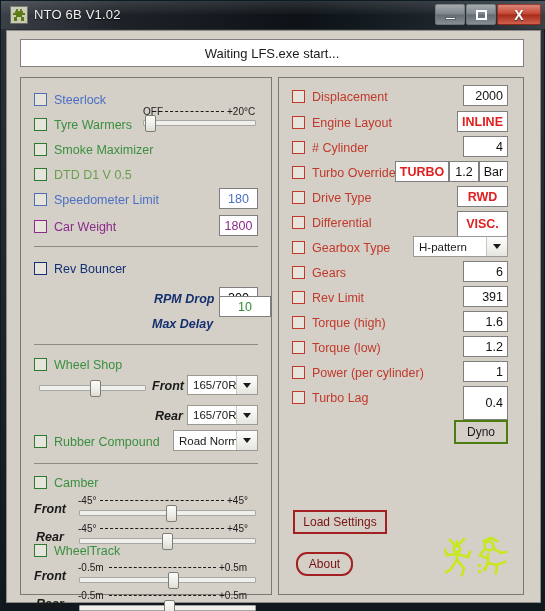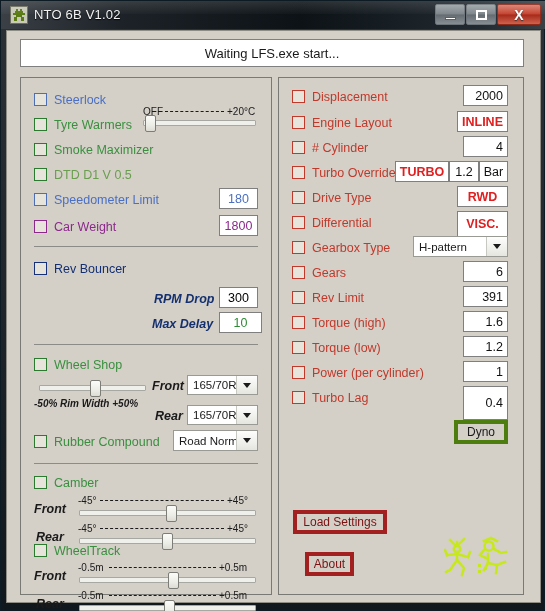--- a/index.html
+++ b/index.html
@@ -153,21 +153,21 @@
     background:linear-gradient(to bottom,#fbfbf9 0%,#ededE7 60%,#dcdcd4 100%);
     border:1px solid #7d7d77;border-radius:2px;
   }
   .dashline{
     position:absolute;height:0;border-top:1px dashed #1a1a1a;
   }
 
   
   .btn{
     position:absolute;box-sizing:border-box;
-    background:#d4d0c8;border:4px solid #4d7c0f;
+    background:#d4d0c8;border:2px solid #4d7c0f;
     display:flex;align-items:center;justify-content:center;
     font-size:12px;color:#1a1a1a;
   }
   .btn.redb{border-color:#a32020;color:#7a1212;}
 
   .logo{position:absolute;}
 </style>
 </head>
 <body>
 
@@ -236,32 +236,31 @@
 
       <span class="sep" style="left:13px;top:168px;width:224px;"></span>
 
       <span class="cb darkblue" style="left:13px;top:184px;"></span>
       <span class="lbl darkblue" style="left:33px;top:184px;">Rev Bouncer</span>
 
       <span class="lbl ital" style="left:133px;top:214px;">RPM Drop</span>
       <span class="tb c red" style="left:198px;top:209px;width:39px;height:21px;">300</span>
 
       <span class="lbl ital" style="left:131px;top:239px;">Max Delay</span>
-      <span class="tb c green" style="left:198px;top:234px;width:43px;height:21px;">10</span>
+      <span class="tb c green" style="left:198px;top:218px;width:52px;height:21px;">10</span>
 
       <span class="sep" style="left:13px;top:266px;width:224px;"></span>
 
       <span class="cb green" style="left:13px;top:280px;"></span>
       <span class="lbl green" style="left:33px;top:280px;">Wheel Shop</span>
 
       <div class="slider" style="left:18px;top:303px;width:107px;">
         <div class="strack"></div>
         <div class="sthumb" style="left:48%;"></div>
       </div>
-      <span class="lbl tiny itblack" style="left:13px;top:319px;">-50% Rim Width +50%</span>
 
       <span class="lbl itblack" style="left:131px;top:301px;font-size:12.5px;">Front</span>
       <div class="combo" style="left:166px;top:297px;width:71px;height:20px;">
         <span class="ctext">165/70R10</span>
         <span class="carrow">
             <i></i>
           </span>
       </div>
 
       <span class="lbl itblack" style="left:134px;top:331px;font-size:12.5px;">Rear</span>
@@ -384,21 +383,21 @@
       <span class="tb r black" style="left:184px;top:283px;width:45px;height:21px;">1</span>
 
       <span class="cb red" style="left:13px;top:313px;"></span>
       <span class="lbl red" style="left:33px;top:313px;">Turbo Lag</span>
       <span class="tb r black" style="left:184px;top:308px;width:45px;height:34px;">0.4</span>
 
       <div class="btn" style="left:175px;top:342px;width:54px;height:24px;">Dyno</div>
 
       <div class="btn redb" style="left:14px;top:432px;width:94px;height:24px;">Load Settings</div>
 
-      <div class="btn redb" style="left:26px;top:474px;width:49px;height:24px;">About</div>
+      <div class="btn redb" style="left:17px;top:474px;width:57px;height:24px;border-radius:11px;">About</div>
 
       <div class="logo" style="left:165px;top:456px;">
         <svg width="66" height="44" viewBox="0 0 66 44">
           <g stroke="#c8e81e" stroke-width="2.6" fill="none" stroke-linecap="square">
 
             <path d="M6 6 L11 11"></path>
             <path d="M20 5 L15 10"></path>
             <path d="M13 8 L13 12"></path>
             <circle cx="13" cy="15" r="3.2"></circle>
             <path d="M13 18 L13 26"></path>

